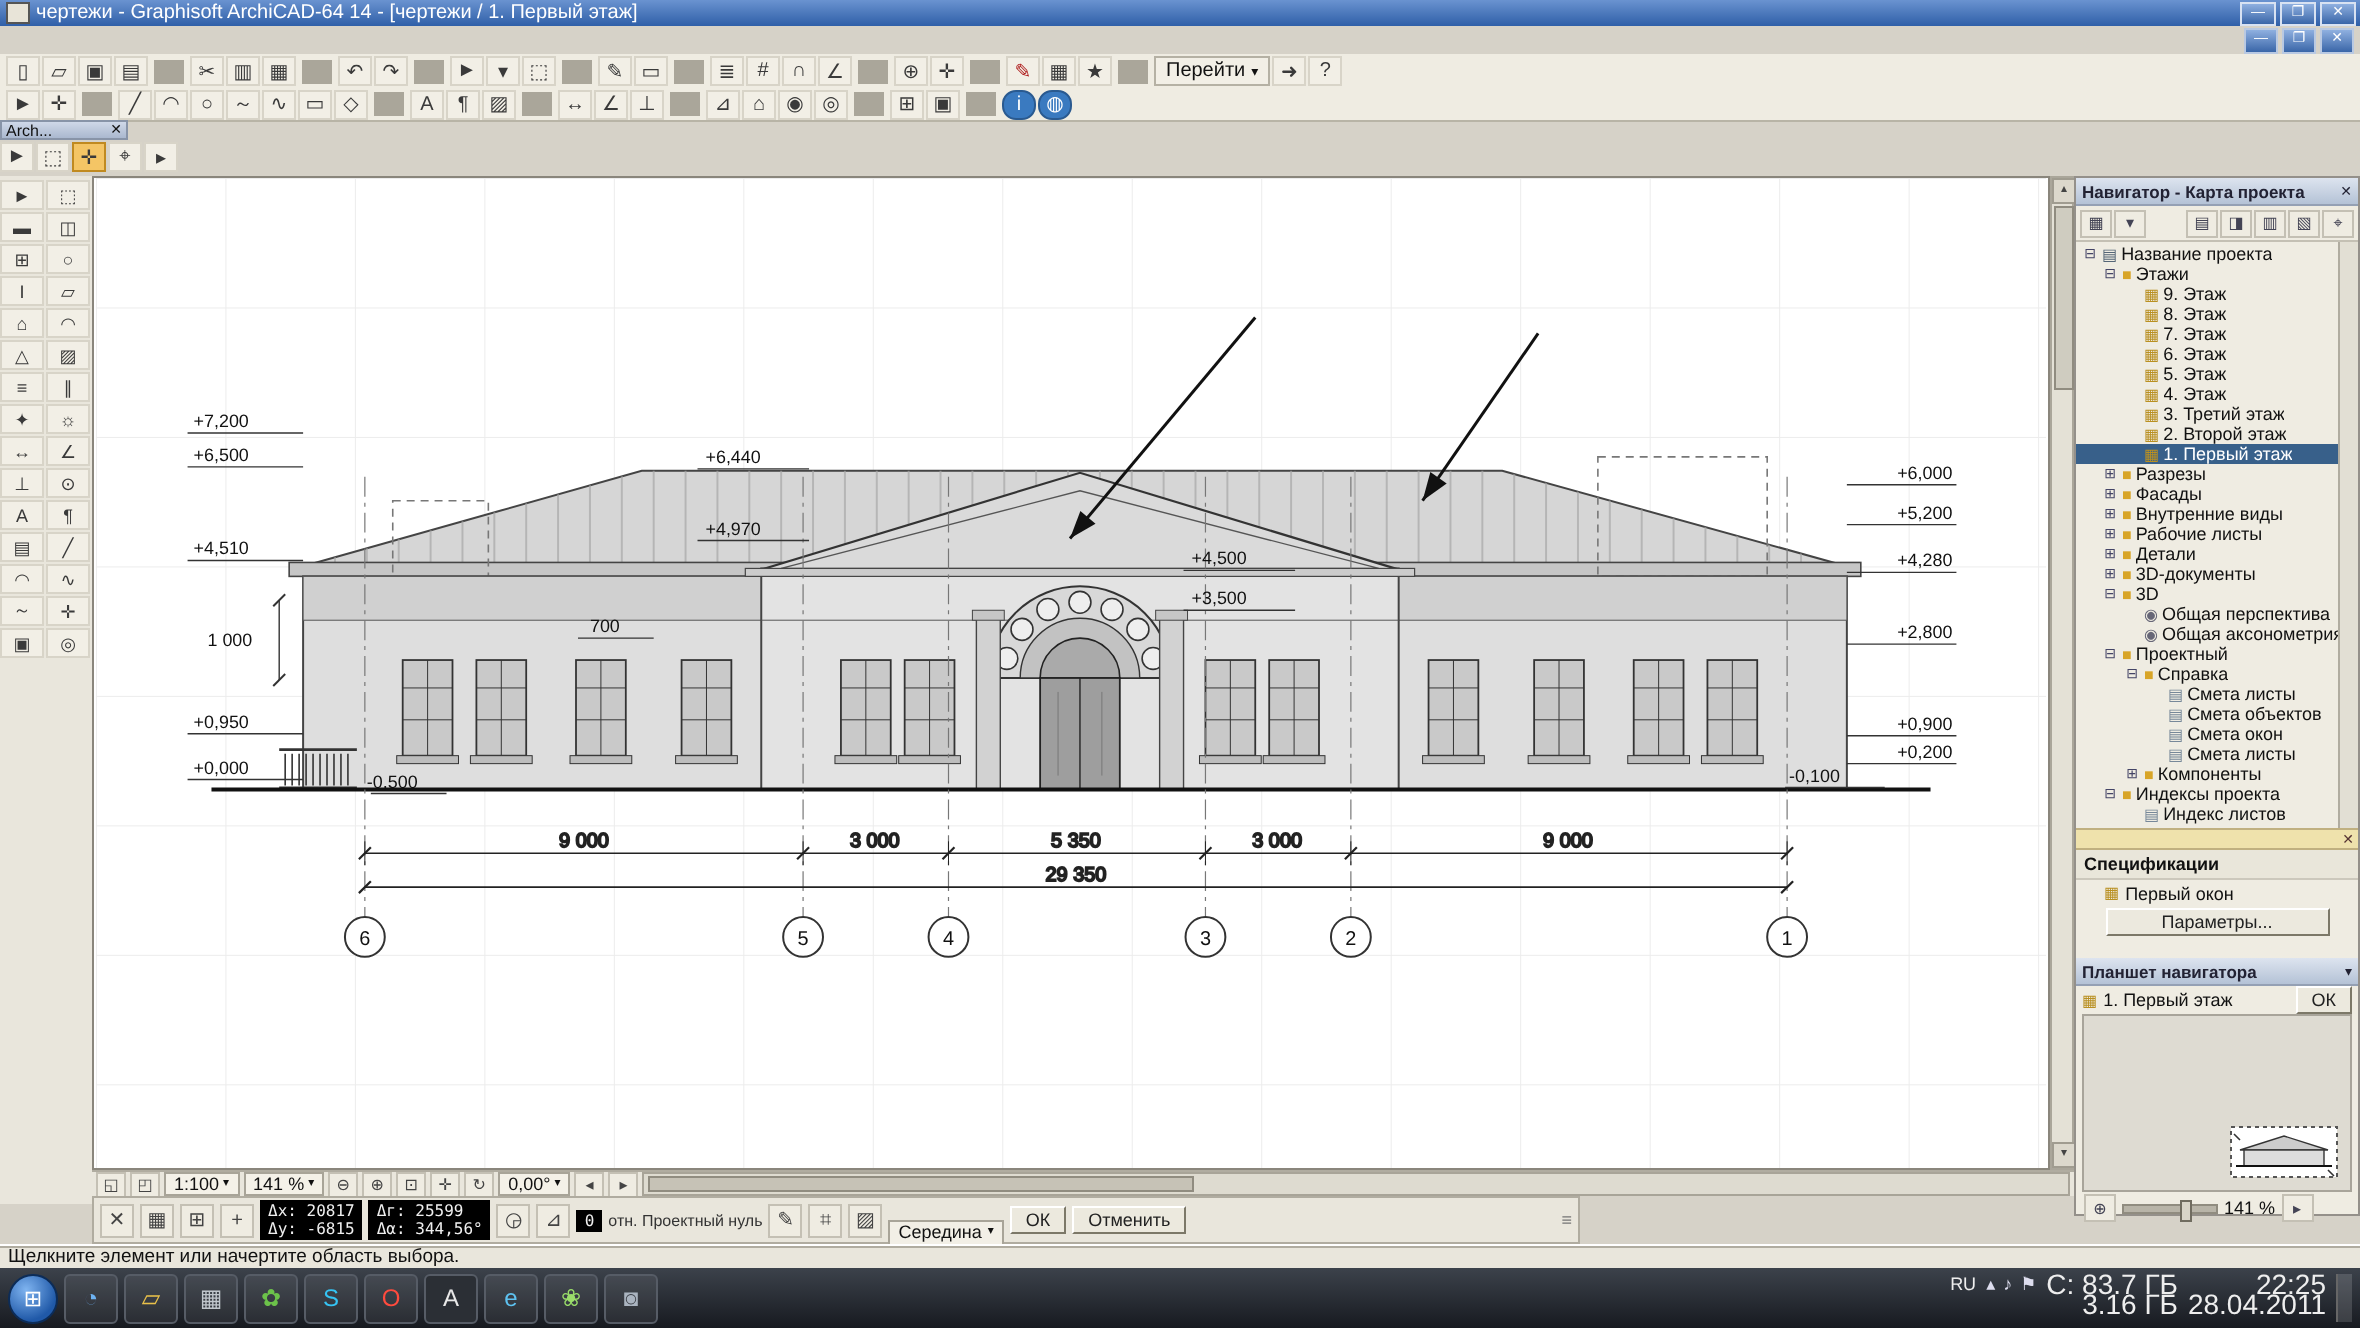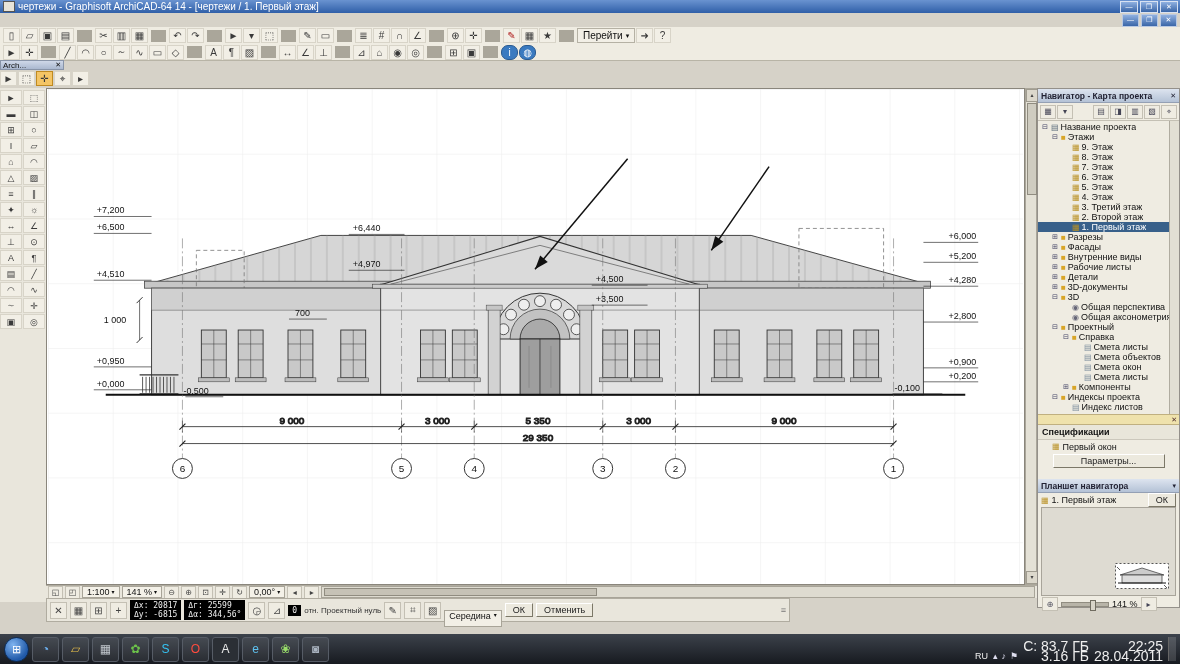--- a/index.html
+++ b/index.html
@@ -87,21 +87,21 @@
   .sthumb{position:absolute;left:60%;top:-3px;width:4px;height:9px;background:#d8d4c8;border:1px solid #706c60;}
   
   .statusbar{left:0;top:622px;width:1180px;height:12px;background:#e9e6dc;border-top:1px solid #fff;box-shadow:inset 0 1px 0 #b0aca0;display:flex;align-items:center;font-size:9.5px;padding-left:4px;box-sizing:border-box;}
   
   .taskbar{left:0;top:634px;width:1180px;height:30px;background:linear-gradient(#3c424b,#171a20);display:flex;align-items:center;gap:3px;padding:0 4px;box-sizing:border-box;}
   .orb{width:23px;height:23px;border-radius:50%;background:radial-gradient(circle at 35% 30%,#7fb4f0,#2059a8 70%);border:1px solid #0c2c58;color:#fff;font-size:11px;display:flex;align-items:center;justify-content:center;}
   .tico{width:25px;height:23px;border:1px solid #565c66;border-radius:3px;background:rgba(255,255,255,.07);display:flex;align-items:center;justify-content:center;font-size:12px;color:#fff;}
   .tico.c-blue{color:#6db2f2;}.tico.c-yellow{color:#e8c04a;}.tico.c-gray{color:#c0c6cc;}.tico.c-green{color:#6cc24a;}
   .tico.c-skype{color:#35c3f3;}.tico.c-opera{color:#ff4b3e;}.tico.c-dark{color:#e8e8e8;background:#2b2f35;}
   .tico.c-ie{color:#5ec2f0;}.tico.c-lgreen{color:#9ade6a;}.tico.c-cam{color:#aab4c0;}
-  .tray{margin-left:auto;display:flex;align-items:flex-end;gap:5px;color:#eee;font-size:9px;}
+  .tray{margin-left:auto;display:flex;align-items:flex-start;gap:5px;color:#eee;font-size:9px;}
   .trayicn{font-size:9px;color:#dde;}
   .t2{display:flex;flex-direction:column;align-items:flex-end;line-height:10px;font-size:14px;}
   .deskbtn{width:7px;height:24px;background:rgba(255,255,255,.15);border-left:1px solid #666;}
 </style>
 </head>
 <body>
 
 <div id="root">
 
   <div class="abs titlebar">
@@ -807,20 +807,23 @@
     <div class="pctrl">
       <span class="nicn">⊕</span>
       <span class="slider">
           <span class="sthumb"></span>
         </span>
       <span>141 %</span>
       <span class="nicn">▸</span>
     </div>
   </div>
 
+  <div class="abs statusbar">
+    <span>Щелкните элемент или начертите область выбора.</span>
+  </div>
 
   <div class="abs taskbar">
     <span class="orb">⊞</span>
     <span style="display:flex;gap:3px;">
 
     <span class="tico c-blue">◔</span>
         <span class="tico c-yellow">▱</span>
         <span class="tico c-gray">▦</span>
         <span class="tico c-green">✿</span>
         <span class="tico c-skype">S</span>

